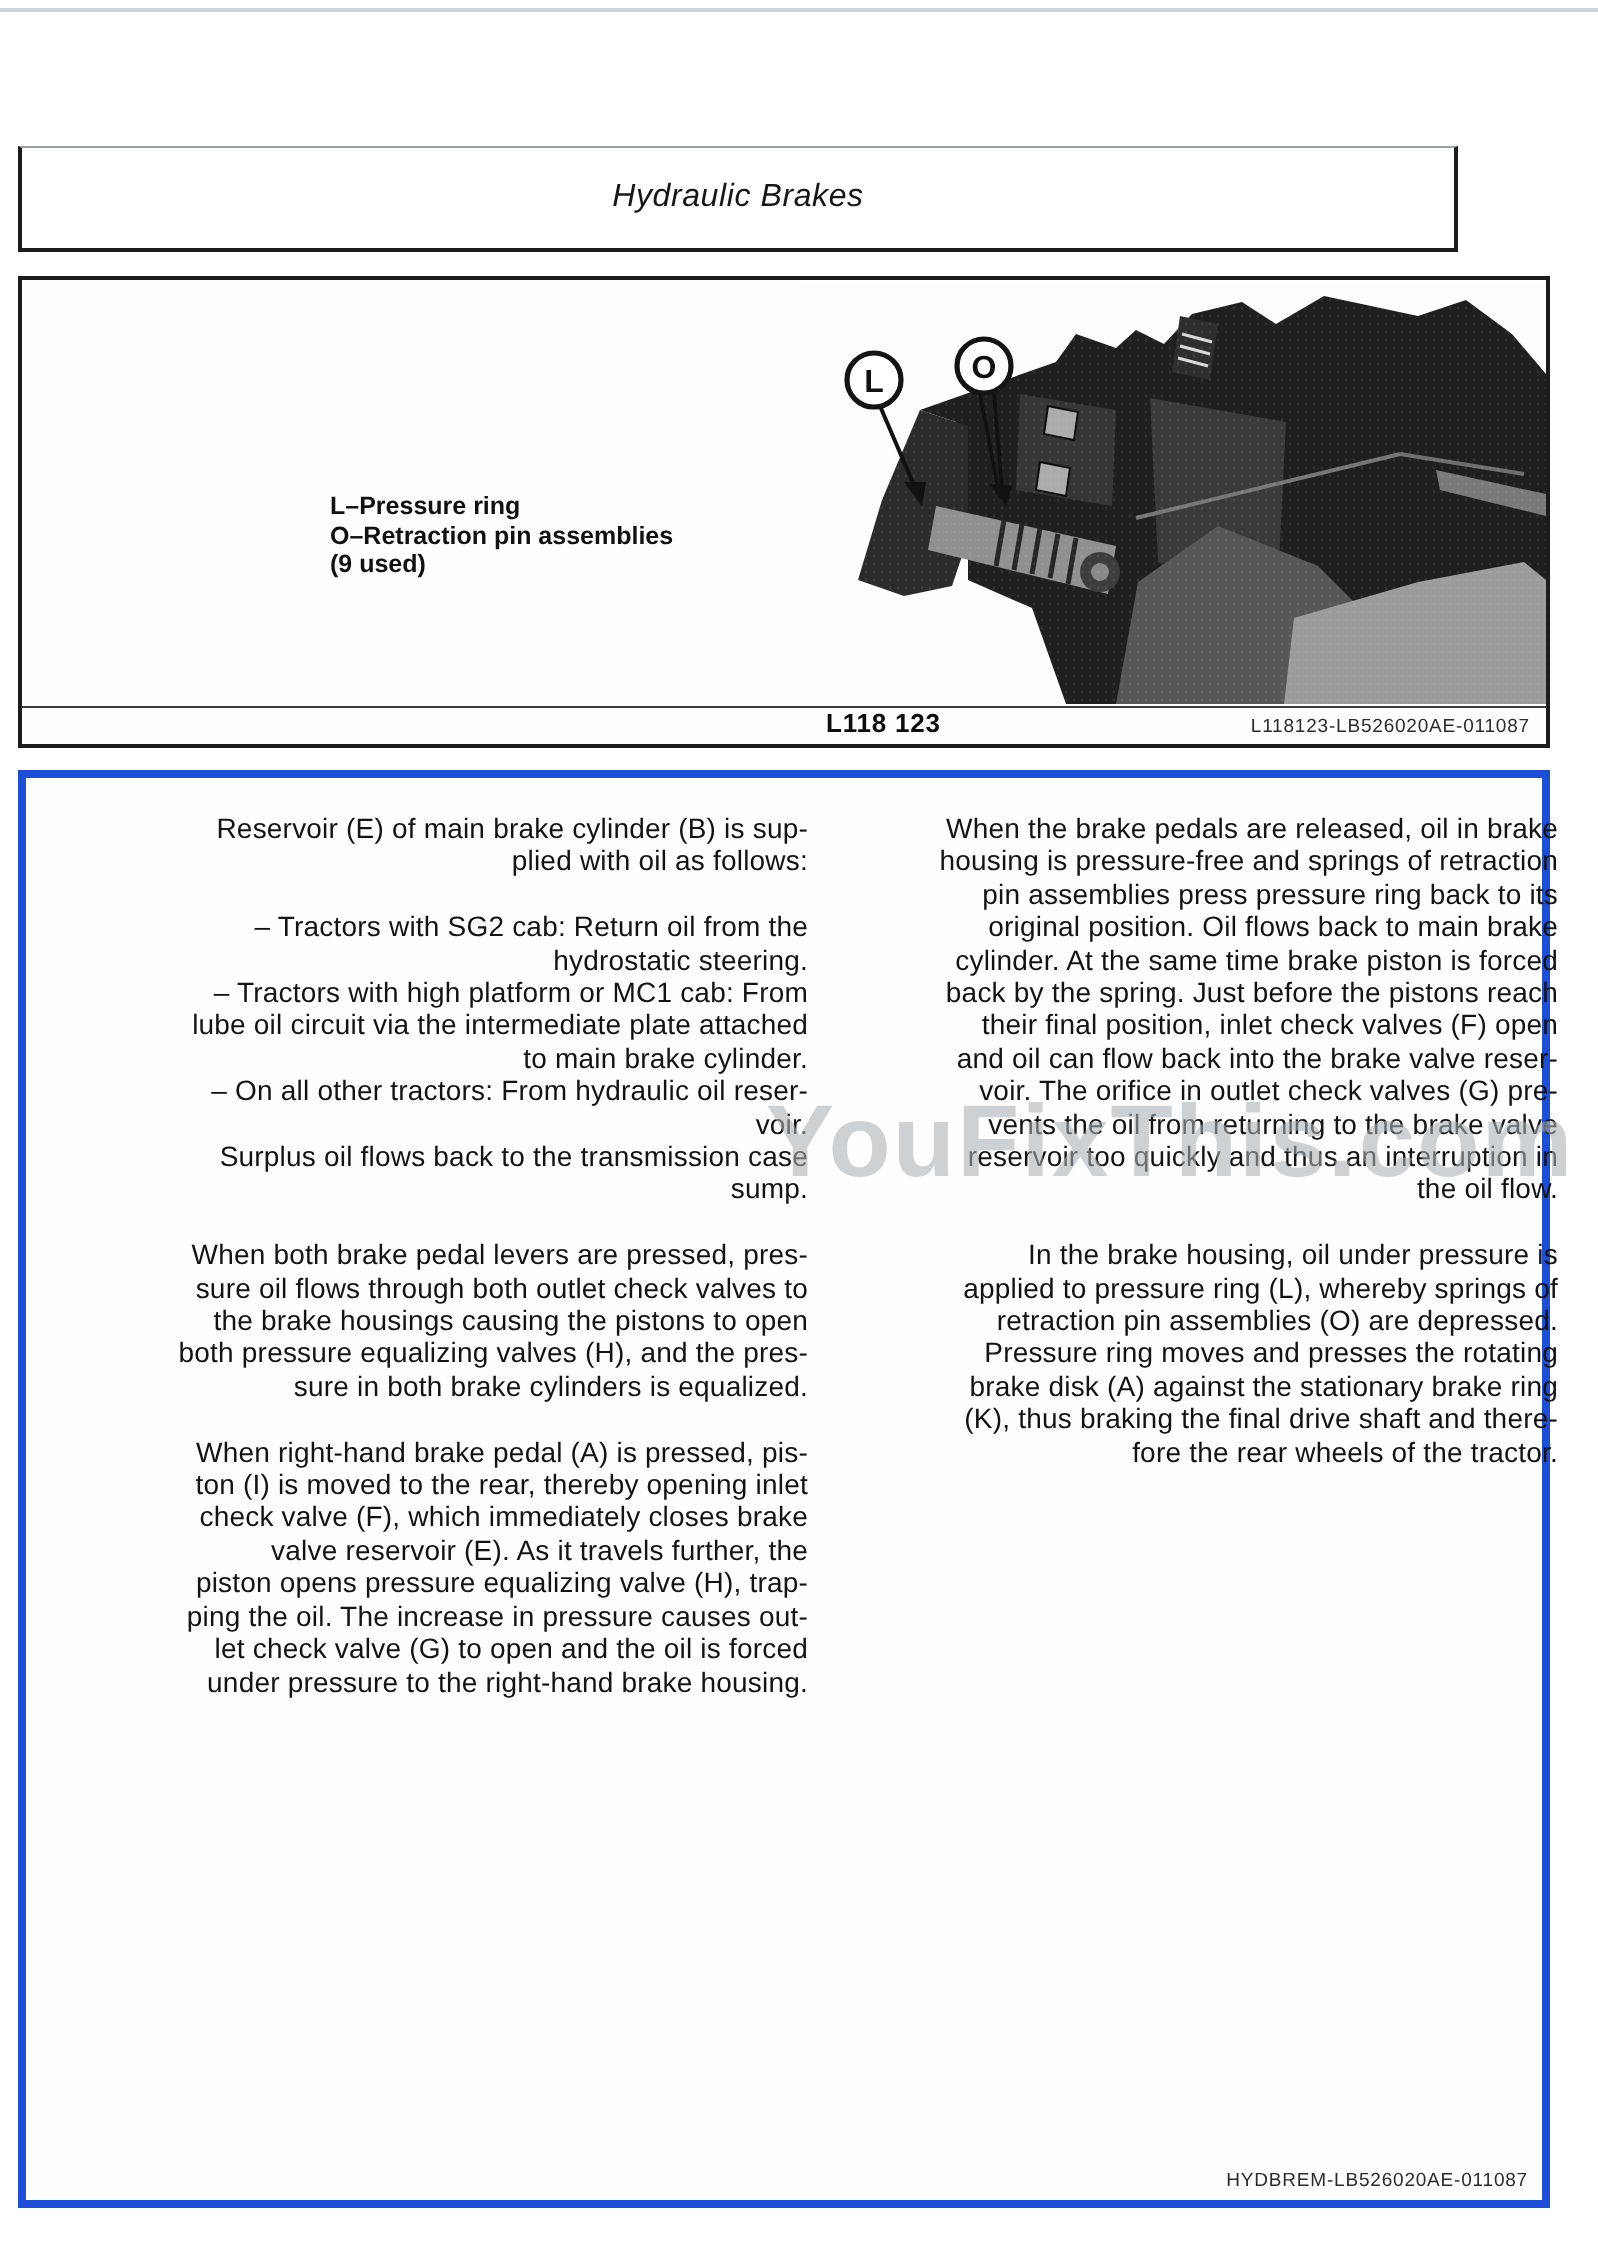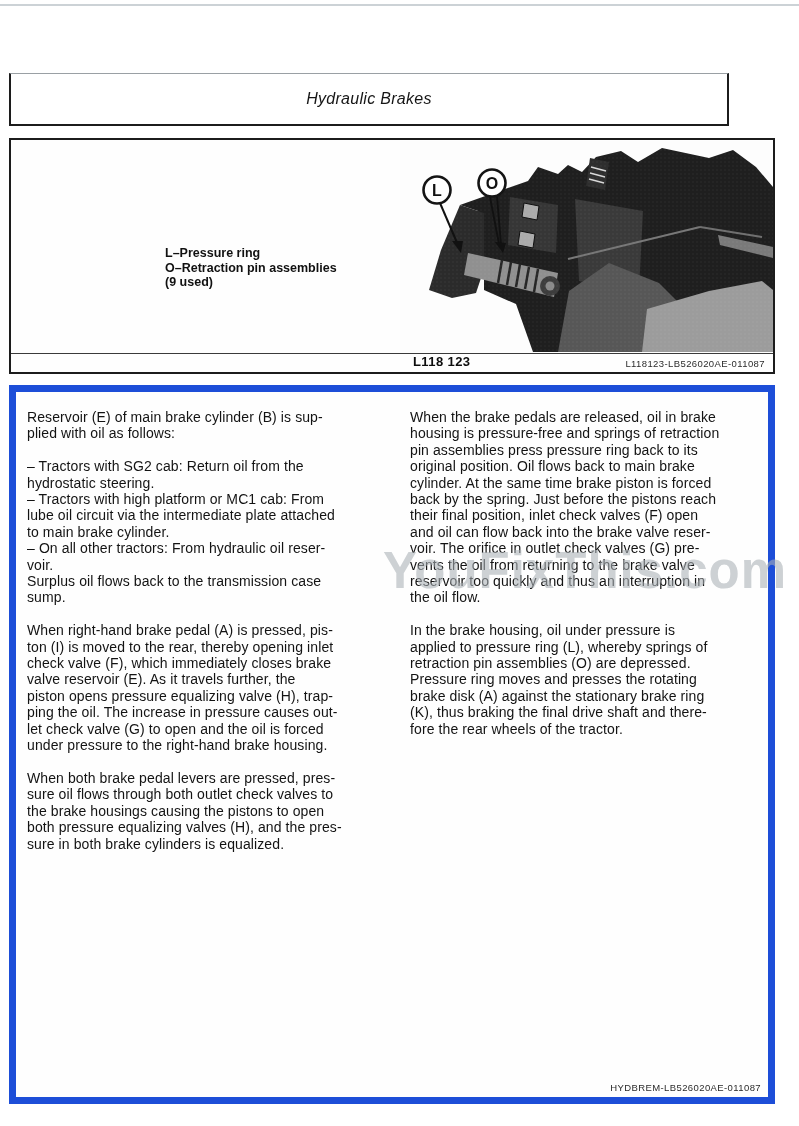--- a/index.html
+++ b/index.html
@@ -74,23 +74,24 @@
     position: absolute;
     right: 8px; bottom: 3px;
     font-size: 9.5px;
     letter-spacing: 0.4px;
     color: #2b2b2b;
   }
   .text-box {
     position: absolute;
     left: 9px; top: 385px;
     width: 766px; height: 719px;
-    border: 7px solid #1d4ed8;
+    border: 4px solid #1d4ed8;
     box-sizing: border-box;
     background: #fefefe;
+    text-align: right;
   }
   .col {
     position: absolute;
     top: 17px;
   }
   .col-left  { left: 11px;  width: 380px; }
   .col-right { left: 394px; width: 372px; }
   .para {
     white-space: pre-line;
     font-size: 14px;
@@ -198,33 +199,33 @@
 plied with oil as follows:</div>
       <div class="para">– Tractors with SG2 cab: Return oil from the
 hydrostatic steering.
 – Tractors with high platform or MC1 cab: From
 lube oil circuit via the intermediate plate attached
 to main brake cylinder.
 – On all other tractors: From hydraulic oil reser-
 voir.
 Surplus oil flows back to the transmission case
 sump.</div>
+      <div class="para">When both brake pedal levers are pressed, pres-
+sure oil flows through both outlet check valves to
+the brake housings causing the pistons to open
+both pressure equalizing valves (H), and the pres-
+sure in both brake cylinders is equalized.</div>
       <div class="para">When right-hand brake pedal (A) is pressed, pis-
 ton (I) is moved to the rear, thereby opening inlet
 check valve (F), which immediately closes brake
 valve reservoir (E). As it travels further, the
 piston opens pressure equalizing valve (H), trap-
 ping the oil. The increase in pressure causes out-
 let check valve (G) to open and the oil is forced
 under pressure to the right-hand brake housing.</div>
-      <div class="para">When both brake pedal levers are pressed, pres-
-sure oil flows through both outlet check valves to
-the brake housings causing the pistons to open
-both pressure equalizing valves (H), and the pres-
-sure in both brake cylinders is equalized.</div>
     </div>
     <div class="col col-right">
       <div class="para">When the brake pedals are released, oil in brake
 housing is pressure-free and springs of retraction
 pin assemblies press pressure ring back to its
 original position. Oil flows back to main brake
 cylinder. At the same time brake piston is forced
 back by the spring. Just before the pistons reach
 their final position, inlet check valves (F) open
 and oil can flow back into the brake valve reser-

